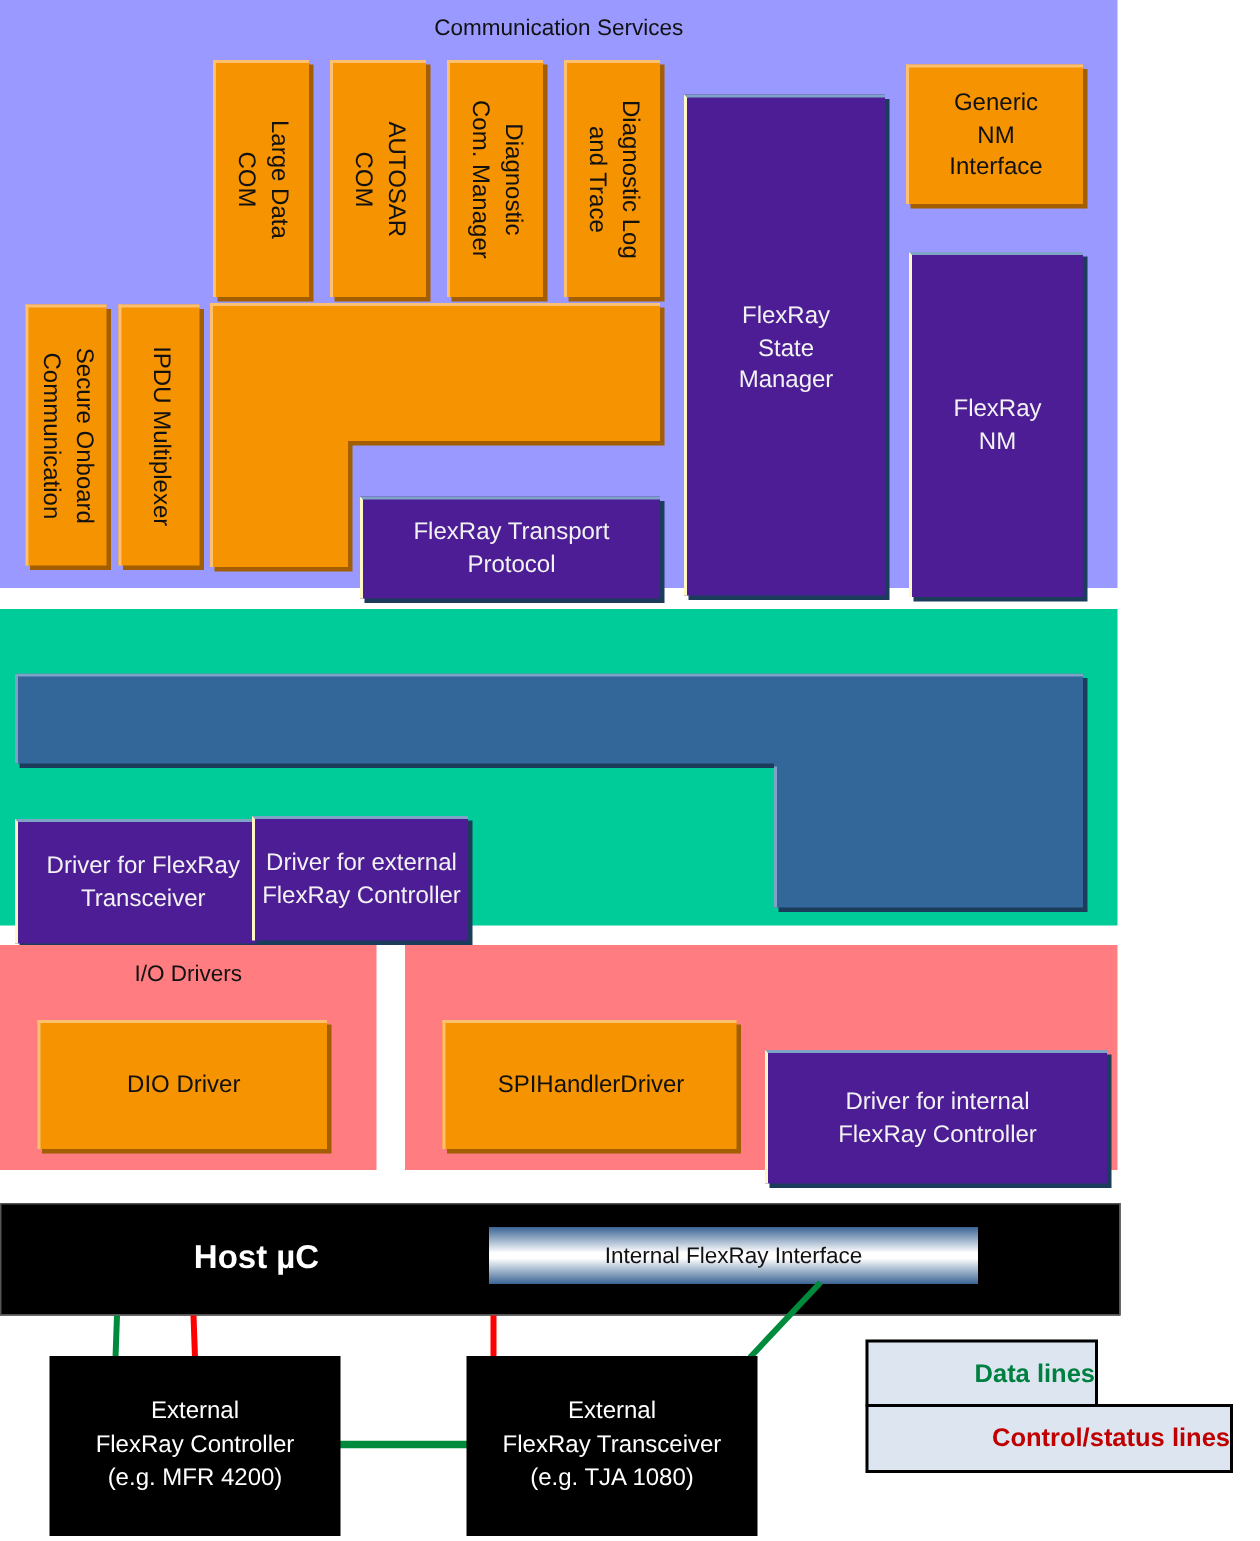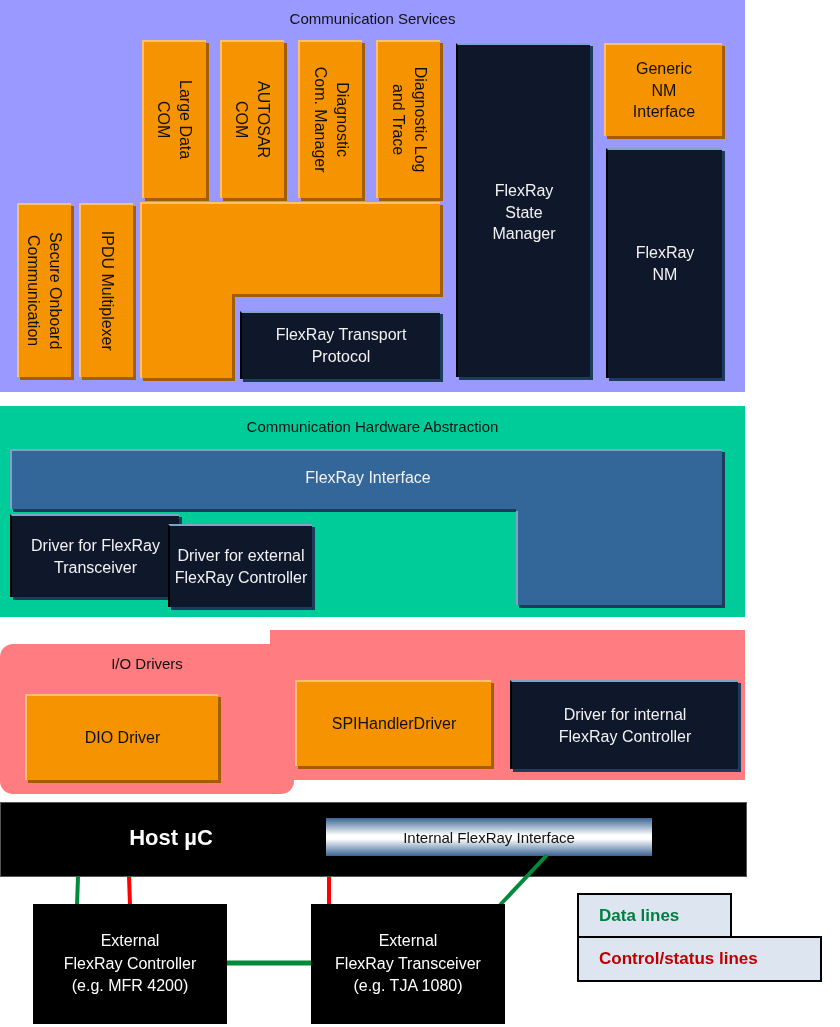--- a/index.html
+++ b/index.html
@@ -5,26 +5,26 @@
   html, body { margin:0; padding:0; background:#ffffff; }
   body { width:840px; height:1027px; position:relative; overflow:hidden; font-family:"Liberation Sans", sans-serif; }
   .abs { position:absolute; box-sizing:border-box; }
   .layer { position:absolute; box-sizing:border-box; }
   .layer-title { position:absolute; left:0; right:0; text-align:center; font-size:15px; color:#111; }
   .svc-layer { background:#9999ff; }
   .hw-layer { background:#00cc99; }
   .drv-layer { background:#ff7c80; }
   .mod { position:absolute; box-sizing:border-box; display:flex; align-items:center; justify-content:center; text-align:center; font-size:16px; line-height:1.35; }
   .orange { background:#f59300; color:#111; border-top:2px solid #fdc070; border-left:2px solid #fdc070; box-shadow:3px 3px 0 #a25e00; }
-  .blue { background:#0f172a; color:#f2f2f2; border-top:2px solid #7fa3c6; border-left:2px solid #000000; box-shadow:3px 3px 0 #1c3c5c; }
+  .blue { background:#4c1d95; color:#f2f2f2; border-top:2px solid #7fa3c6; border-left:2px solid #fef9c3; box-shadow:3px 3px 0 #1c3c5c;margin-top:20px; }
   .vert span { display:inline-block; transform:rotate(90deg); white-space:nowrap; }
   .hostbar { background:#000; border:1px solid #555; }
   .int-ctrl { background:linear-gradient(to bottom, #3a6494 0%, #ffffff 45%, #ffffff 55%, #3a6494 100%); color:#111; font-size:15px; display:flex; align-items:center; justify-content:center; }
   .ext { background:#000000; color:#fff; text-align:center; font-size:16px; line-height:1.4; display:flex; align-items:center; justify-content:center; }
-  .legend-box { background:#dde6f0; border:2px solid #000; font-weight:bold; font-size:17px; display:flex; align-items:center; padding-left:20px; }
+  .legend-box { background:#dde6f0; border:2px solid #000; font-weight:bold; font-size:17px; display:flex; align-items:center; padding-left:3px;justify-content:flex-end; }
 </style>
 </head>
 <body>
 
 <div class="layer svc-layer" style="left:0;top:0;width:745px;height:392px;">
   <div class="layer-title" style="top:10px;text-align:center;">Communication Services</div>
 
   <div class="mod orange vert" style="left:142px;top:40px;width:64px;height:158px;">
     <span style="white-space:pre;">Large Data
 COM</span>
@@ -72,41 +72,39 @@
     <polyline points="1,176 1,1 300,1" fill="none" stroke="#fdc070" stroke-width="2"></polyline>
   </svg>
 
   <div class="mod blue" style="left:240px;top:311px;width:200px;height:68px;">
     <span style="white-space:pre;">FlexRay Transport
 Protocol</span>
   </div>
 </div>
 
 <div class="layer hw-layer" style="left:0;top:406px;width:745px;height:211px;">
-  <div class="layer-title" style="top:12px;">Communication Hardware Abstraction</div>
 
   <svg class="abs" style="left:10px;top:43px;" width="716" height="160">
     <polygon points="3,3 715,3 715,159 509,159 509,63 3,63" fill="#1c3c5c"></polygon>
     <polygon points="0,0 712,0 712,156 506,156 506,60 0,60" fill="#336699"></polygon>
     <polyline points="1,60 1,1 712,1" fill="none" stroke="#7fa3c6" stroke-width="2"></polyline>
     <line x1="507" y1="62" x2="507" y2="156" stroke="#7fa3c6" stroke-width="2"></line>
   </svg>
-  <div class="abs" style="left:10px;top:63px;width:716px;text-align:center;font-size:16px;color:#f2f2f2;">FlexRay Interface</div>
 
-  <div class="mod blue" style="left:10px;top:108px;width:169px;height:83px;align-items:center;">
+  <div class="mod blue" style="left:10px;top:120px;width:169px;height:83px;align-items:center;">
     <span style="white-space:pre;">Driver for FlexRay
 Transceiver</span>
   </div>
   <div class="mod blue" style="left:168px;top:118px;width:144px;height:83px;">
     <span style="white-space:pre;">Driver for external
 FlexRay Controller</span>
   </div>
 </div>
 
-<div class="layer drv-layer" style="left:0;top:644px;width:294px;height:150px;border-radius:13px;">
+<div class="layer drv-layer" style="left:0;top:630px;width:251px;height:150px;">
   <div class="layer-title" style="top:11px;">I/O Drivers</div>
   <div class="mod orange" style="left:25px;top:50px;width:193px;height:86px;">
     <span>DIO Driver</span>
   </div>
 </div>
 
 <div class="layer drv-layer" style="left:270px;top:630px;width:475px;height:150px;">
   <div class="mod orange" style="left:25px;top:50px;width:196px;height:86px;">
     <span>SPIHandlerDriver</span>
   </div>

